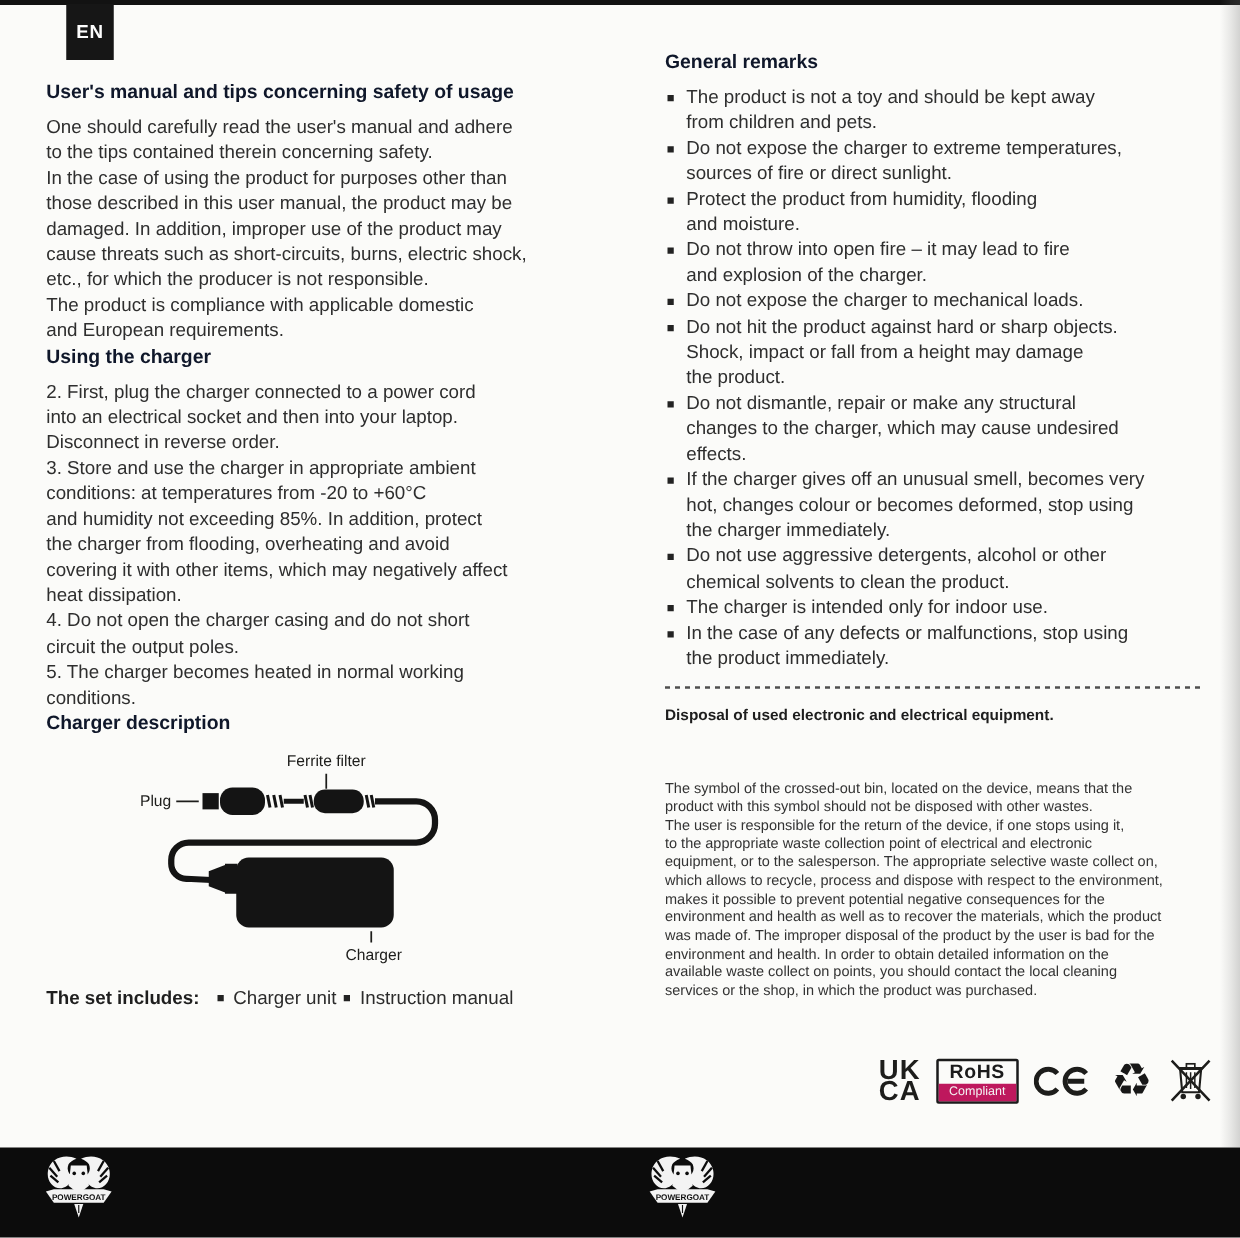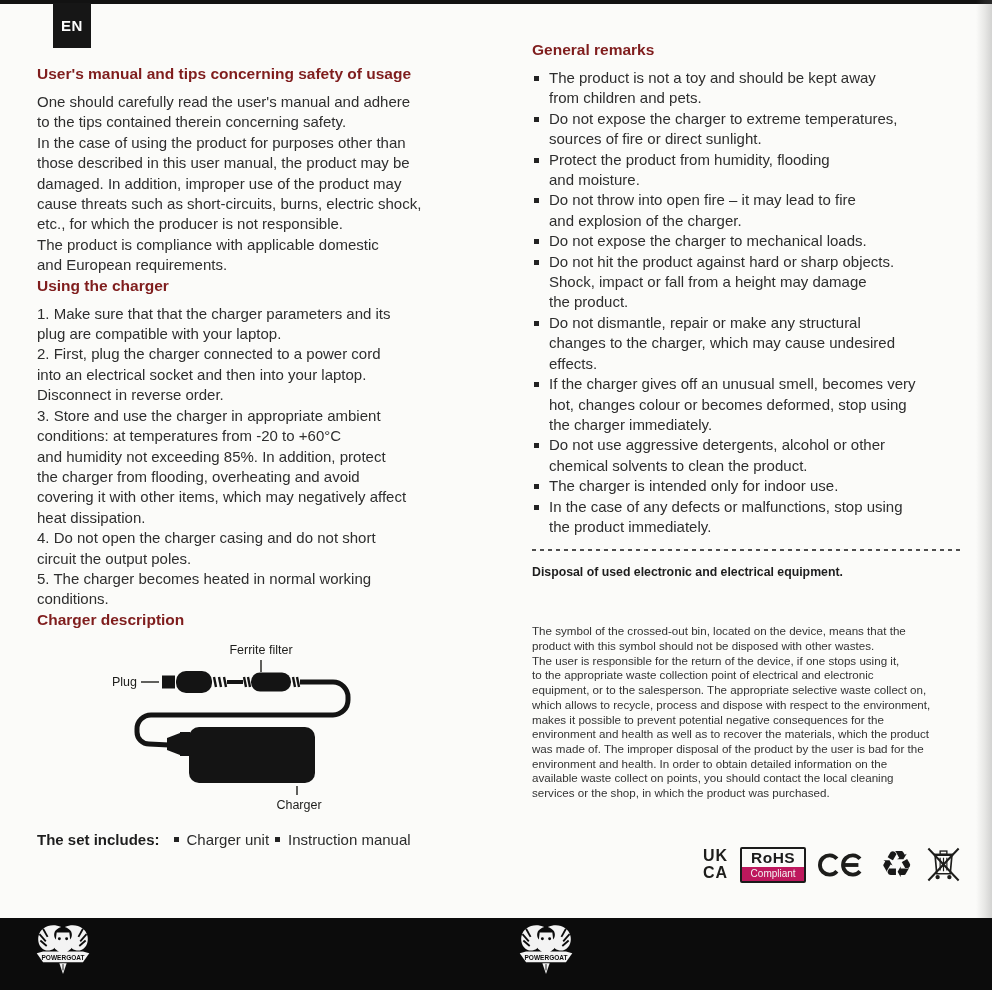--- a/index.html
+++ b/index.html
@@ -15,21 +15,21 @@
     background:linear-gradient(90deg, rgba(0,0,0,0) 0%, rgba(125,125,125,.16) 55%, rgba(105,105,105,.28) 100%);
     pointer-events:none;
   }
   .en-badge {
     position:absolute; left:53px; top:3px; width:38px; height:45px;
     background:#161616; color:#fdfdfd; font-weight:bold; font-size:15px;
     display:flex; align-items:center; justify-content:center; letter-spacing:.5px;
   }
   .col-left  { position:absolute; left:37px;  top:64px; width:462px; }
   .col-right { position:absolute; left:532px; top:40px; width:428px; }
-  h2.sec { font-size:15.5px; font-weight:700; color:#7f1d1d; margin:0 0 9px 0; line-height:19px; }
+  h2.sec { font-size:15.5px; font-weight:700; color:#0f172a; margin:0 0 9px 0; line-height:19px; }
   .flow { font-size:15px; line-height:20.4px; white-space:pre-line; color:#2e2e2e; }
   .mt14 { margin-top:14px; }
   .mt13 { margin-top:13px; }
   ul.remarks { list-style:none; margin:8px 0 0 0; padding:0; }
   ul.remarks li {
     position:relative; padding-left:17px;
     font-size:15px; line-height:20.4px; white-space:pre-line; color:#2e2e2e;
   }
   ul.remarks li::before {
     content:""; position:absolute; left:2px; top:8px; width:5px; height:5px; background:#232323;
@@ -40,21 +40,21 @@
   }
   h3.fine-head { font-size:12.3px; font-weight:700; color:#1e1e1e; margin:14px 0 7px 0; }
   .fine { font-size:11.6px; line-height:14.7px; white-space:pre-line; color:#333;margin-top:45px; }
   .diagram { display:block; margin-top:5px; }
   .diagram text { font-family:"Liberation Sans", sans-serif; }
   .set-row { margin-top:13px; font-size:15px; display:flex; align-items:center;text-align:center; }
   .set-row .lbl { font-weight:700; color:#1e1e1e; margin-right:8px; }
   .set-row .sq { width:5px; height:5px; background:#232323; display:inline-block; margin:0 8px 0 6px; }
   
   .certs { position:absolute; left:703px; top:845px; display:flex; align-items:center; gap:12px; }
-  .ukca { font-weight:800; font-size:16px; line-height:16.5px; letter-spacing:1px; color:#1d1d1b; }
+  .ukca { font-weight:800; font-size:22px; line-height:16.5px; letter-spacing:1px; color:#1d1d1b; }
   .rohs { border:2.5px solid #1b1b1b; border-radius:2px; width:62px; }
   .rohs-top { font-size:15.5px; font-weight:700; text-align:center; letter-spacing:.5px; color:#1b1b1b; padding:0 2px; }
   .rohs-bot { background:#be185d; color:#f4f4f4; font-size:10px; text-align:center; padding:1px 0 2px 0; }
   .recycle { font-family:"DejaVu Sans", sans-serif; font-size:37px; line-height:1; color:#181818; }
   
   .footer { position:absolute; left:0; top:918px; width:992px; height:72px; background:#0c0c0c; }
   .goat-wrap { position:absolute; top:6px; }
   .goat-1 { left:34px; }
   .goat-2 { left:517px; }
   .goat text { font-family:"Liberation Sans", sans-serif; }
@@ -76,22 +76,20 @@
 In the case of using the product for purposes other than
 those described in this user manual, the product may be
 damaged. In addition, improper use of the product may
 cause threats such as short-circuits, burns, electric shock,
 etc., for which the producer is not responsible.
 The product is compliance with applicable domestic
 and European requirements.</div>
 
   <h2 class="sec mt14">Using the charger</h2>
   <div>
-    <div class="flow">1. Make sure that that the charger parameters and its
-plug are compatible with your laptop.</div>
     <div class="flow">2. First, plug the charger connected to a power cord
 into an electrical socket and then into your laptop.
 Disconnect in reverse order.</div>
     <div class="flow">3. Store and use the charger in appropriate ambient
 conditions: at temperatures from -20 to +60°C
 and humidity not exceeding 85%. In addition, protect
 the charger from flooding, overheating and avoid
 covering it with other items, which may negatively affect
 heat dissipation.</div>
     <div class="flow">4. Do not open the charger casing and do not short

